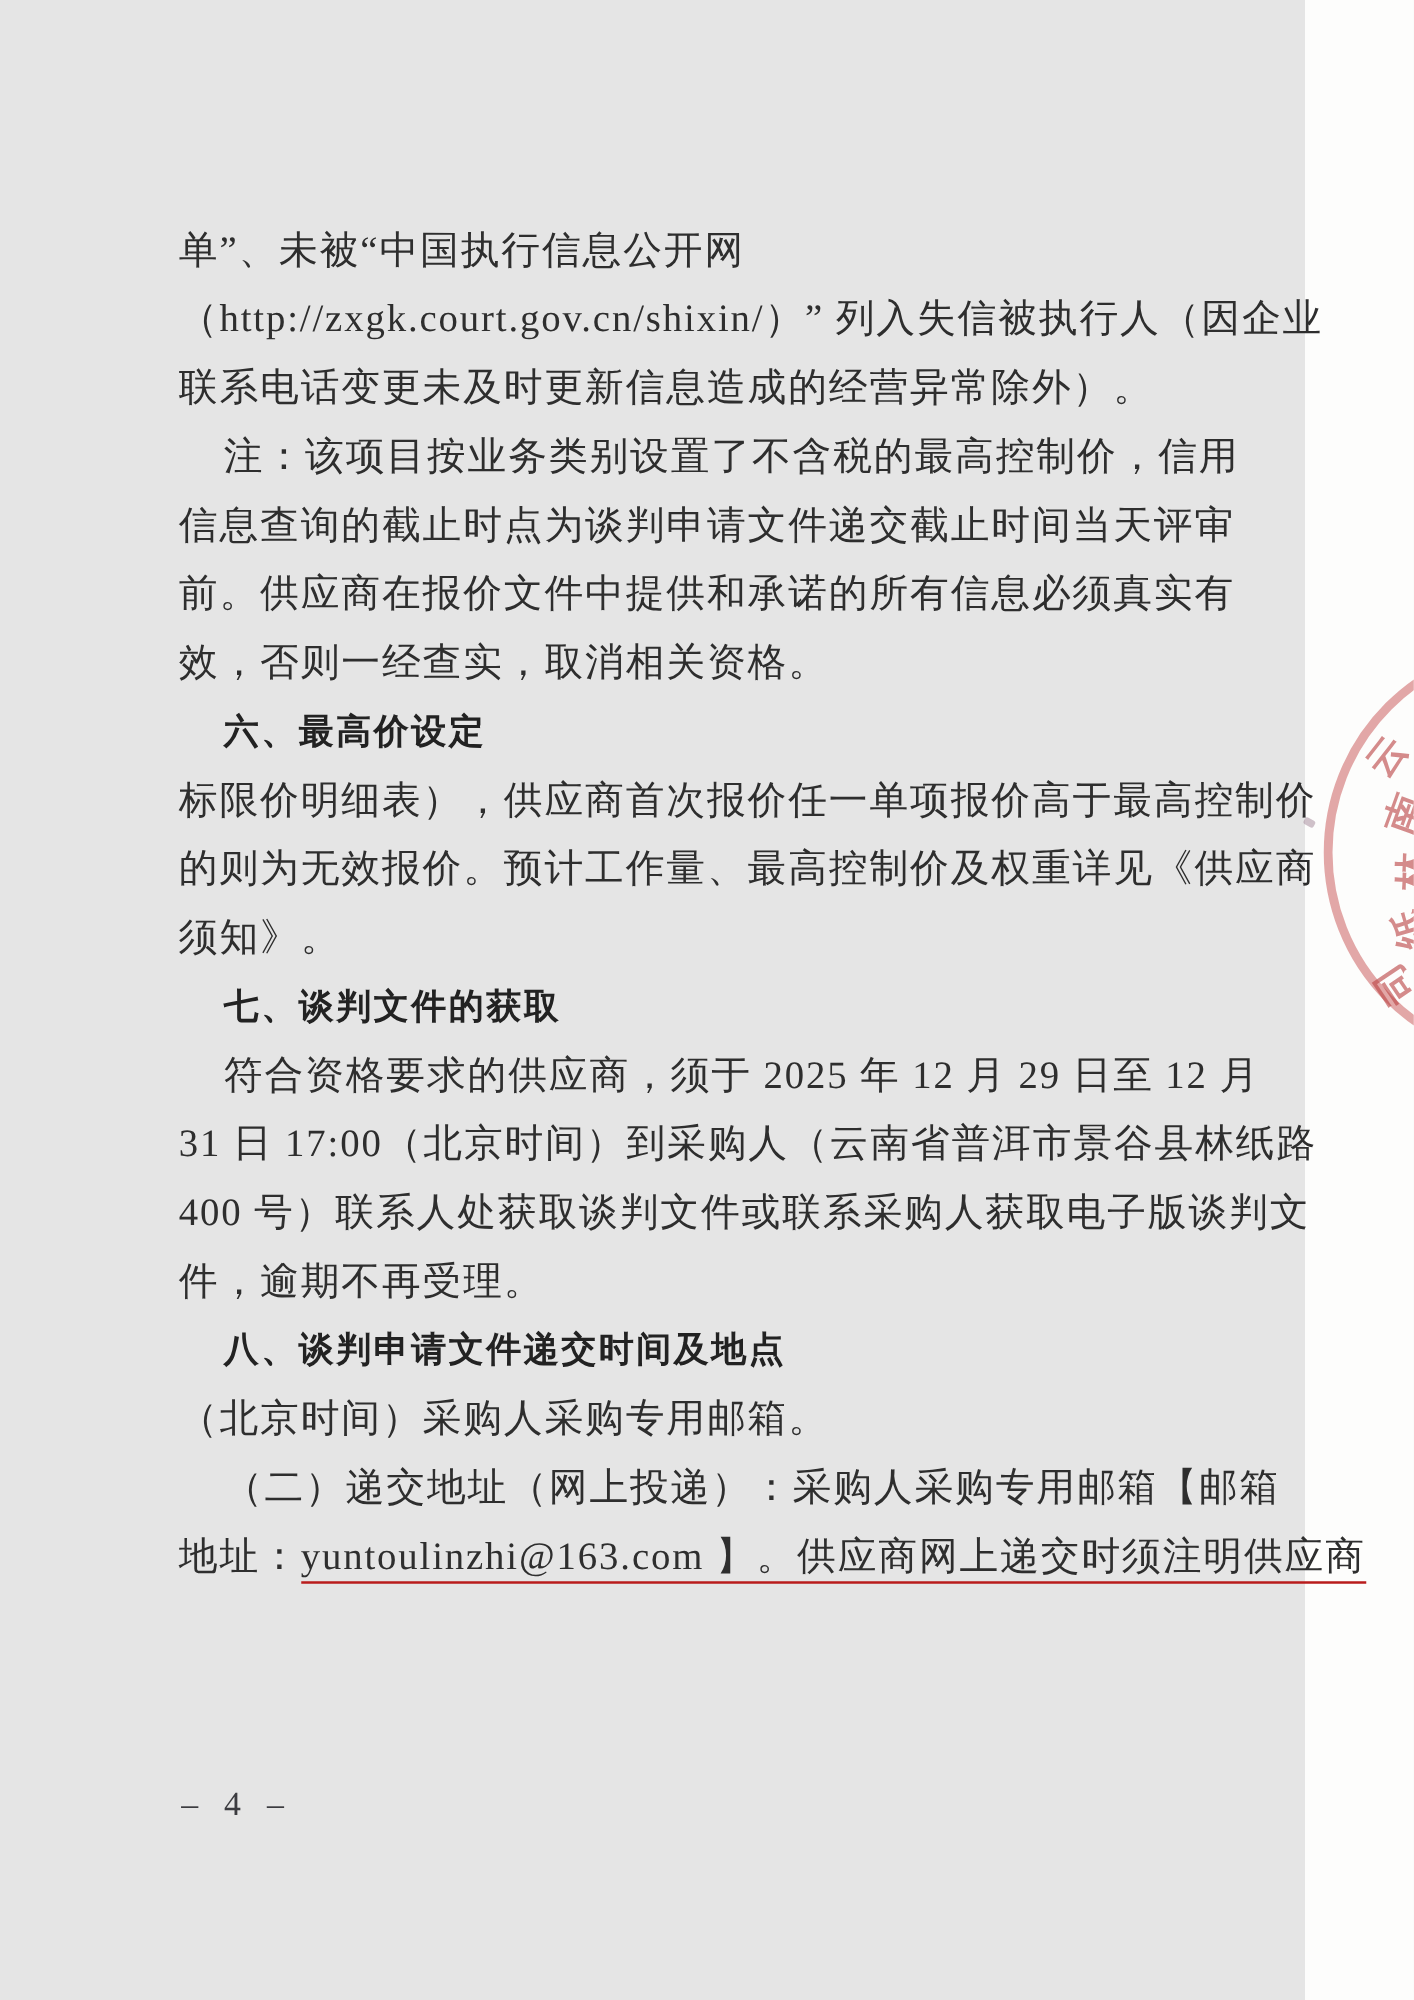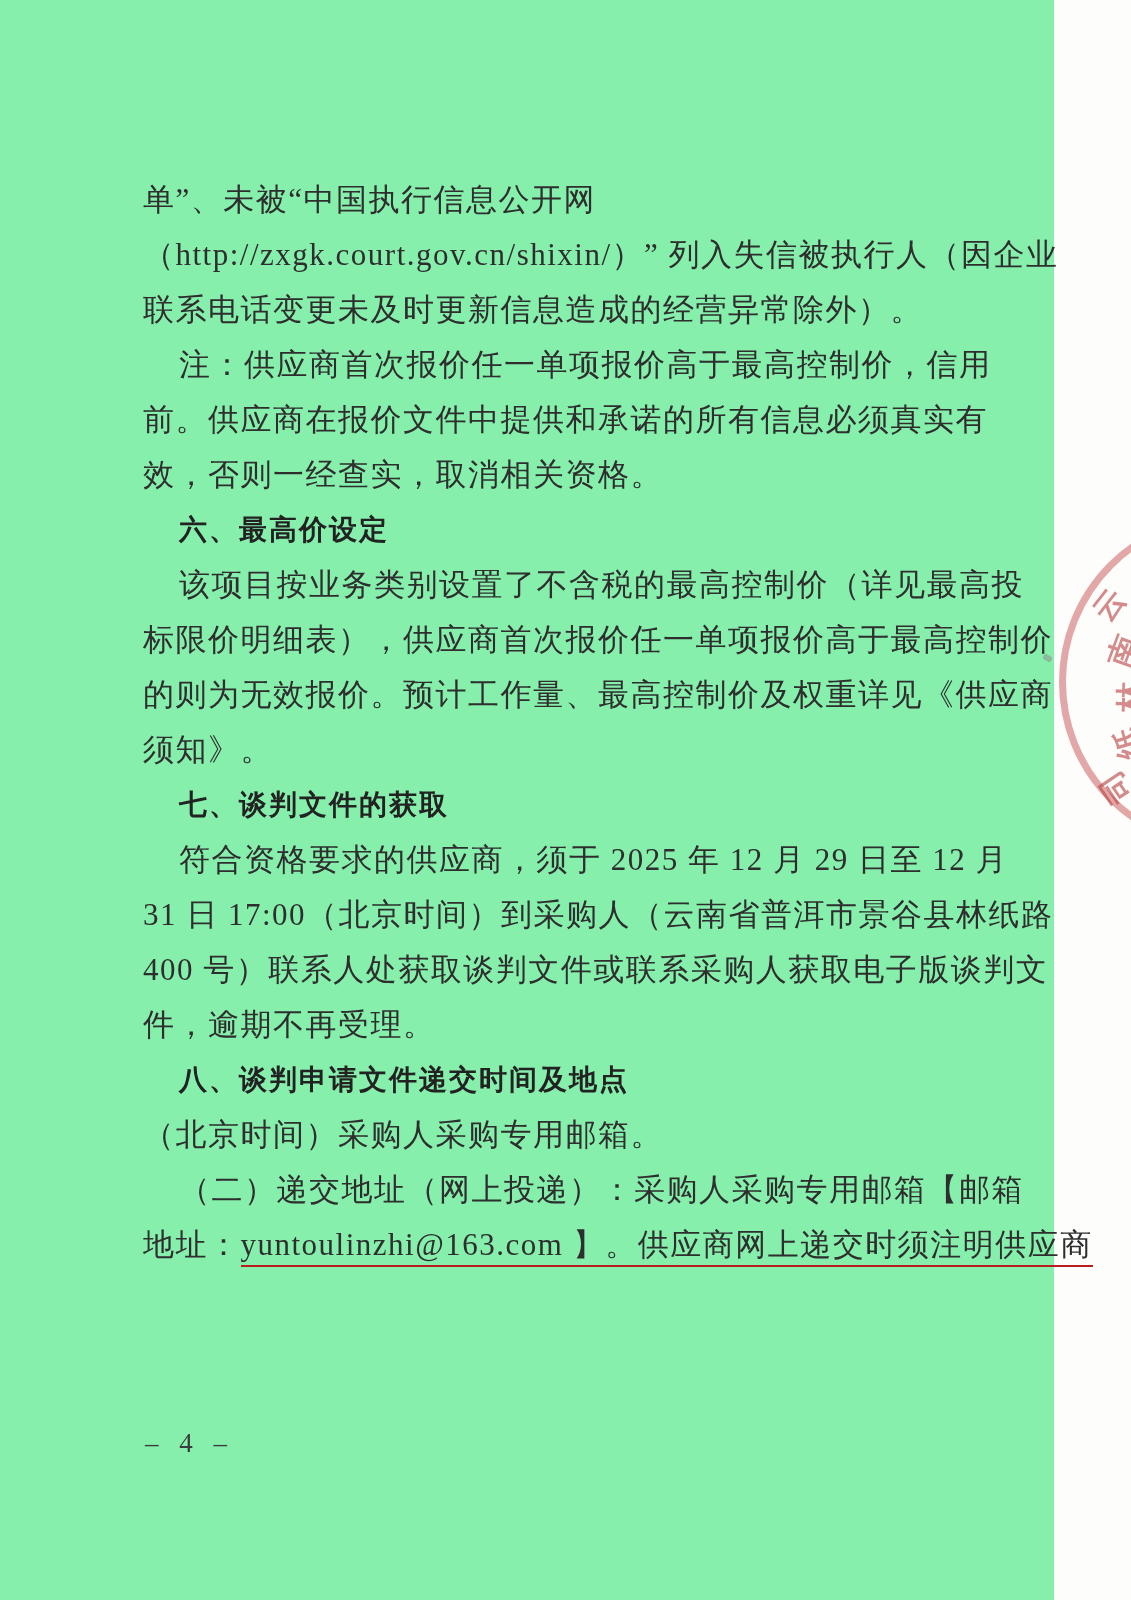--- a/index.html
+++ b/index.html
@@ -9,22 +9,21 @@
     height: 1600px;
     background: #fdfdfc;
     overflow: hidden;
     position: relative;
   }
   .page {
     position: absolute;
     left: 0; top: 0;
     width: 1044px;
     height: 1600px;
-    background: #86efac;
-    padding-left: 10px;
+    background: #e5e5e5;
   }
   .doc {
     position: absolute;
     left: 143px;
     top: 172px;
     width: 828px;
     color: #2e2e2e;
     font-family: "Liberation Serif", "DejaVu Serif", serif;
     font-size: 31px;
     letter-spacing: 1.5px;
@@ -92,25 +91,25 @@
 </style>
 </head>
 <body>
 
 <div class="page">
 
   <div class="doc">
     <div class="line">单”、未被“中国执行信息公开网</div>
     <div class="line">（http://zxgk.court.gov.cn/shixin/）” 列入失信被执行人（因企业</div>
     <div class="line">联系电话变更未及时更新信息造成的经营异常除外）。</div>
-    <div class="line indent">注：供应商首次报价任一单项报价高于最高控制价，信用</div>
+    <div class="line indent">注：该项目按业务类别设置了不含税的最高控制价，信用</div>
+    <div class="line">信息查询的截止时点为谈判申请文件递交截止时间当天评审</div>
     <div class="line">前。供应商在报价文件中提供和承诺的所有信息必须真实有</div>
     <div class="line">效，否则一经查实，取消相关资格。</div>
     <div class="line indent heading">六、最高价设定</div>
-    <div class="line indent">该项目按业务类别设置了不含税的最高控制价（详见最高投</div>
     <div class="line">标限价明细表），供应商首次报价任一单项报价高于最高控制价</div>
     <div class="line">的则为无效报价。预计工作量、最高控制价及权重详见《供应商</div>
     <div class="line">须知》。</div>
     <div class="line indent heading">七、谈判文件的获取</div>
     <div class="line indent">符合资格要求的供应商，须于 2025 年 12 月 29 日至 12 月</div>
     <div class="line">31 日 17:00（北京时间）到采购人（云南省普洱市景谷县林纸路</div>
     <div class="line">400 号）联系人处获取谈判文件或联系采购人获取电子版谈判文</div>
     <div class="line">件，逾期不再受理。</div>
     <div class="line indent heading">八、谈判申请文件递交时间及地点</div>
     <div class="line">（北京时间）采购人采购专用邮箱。</div>

